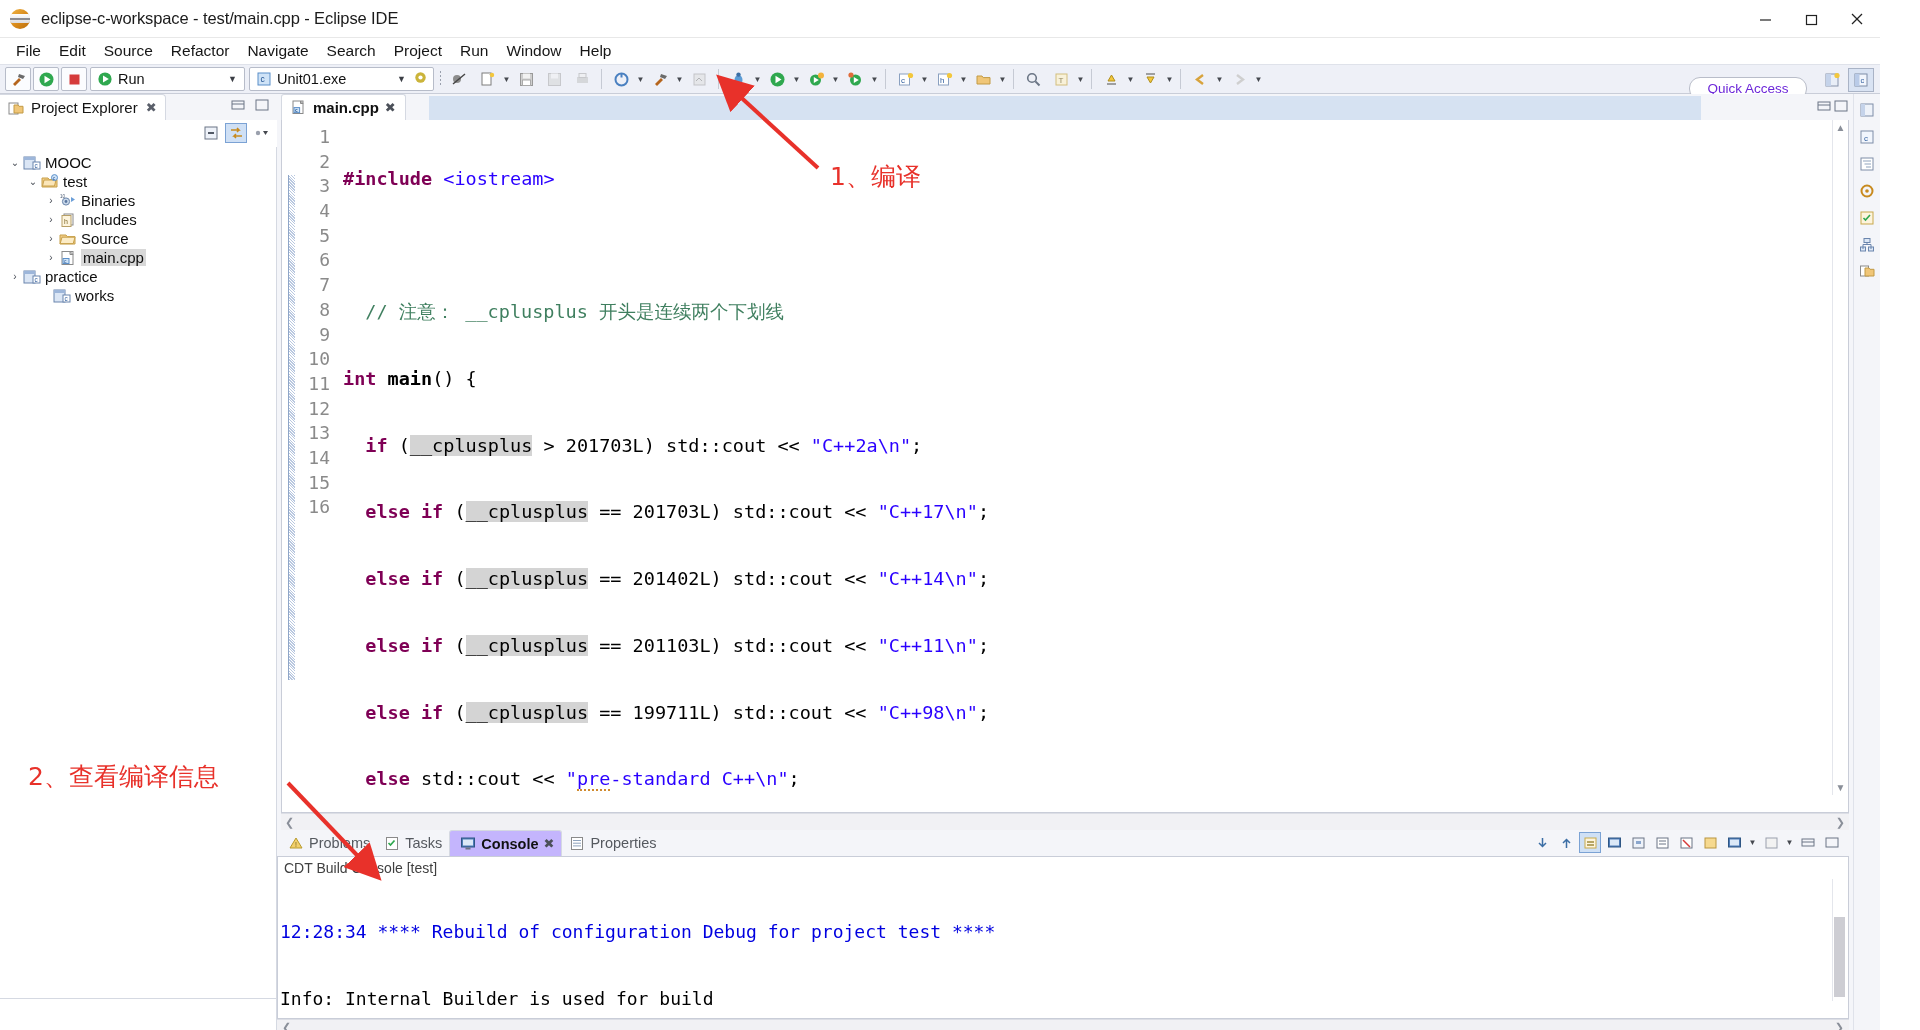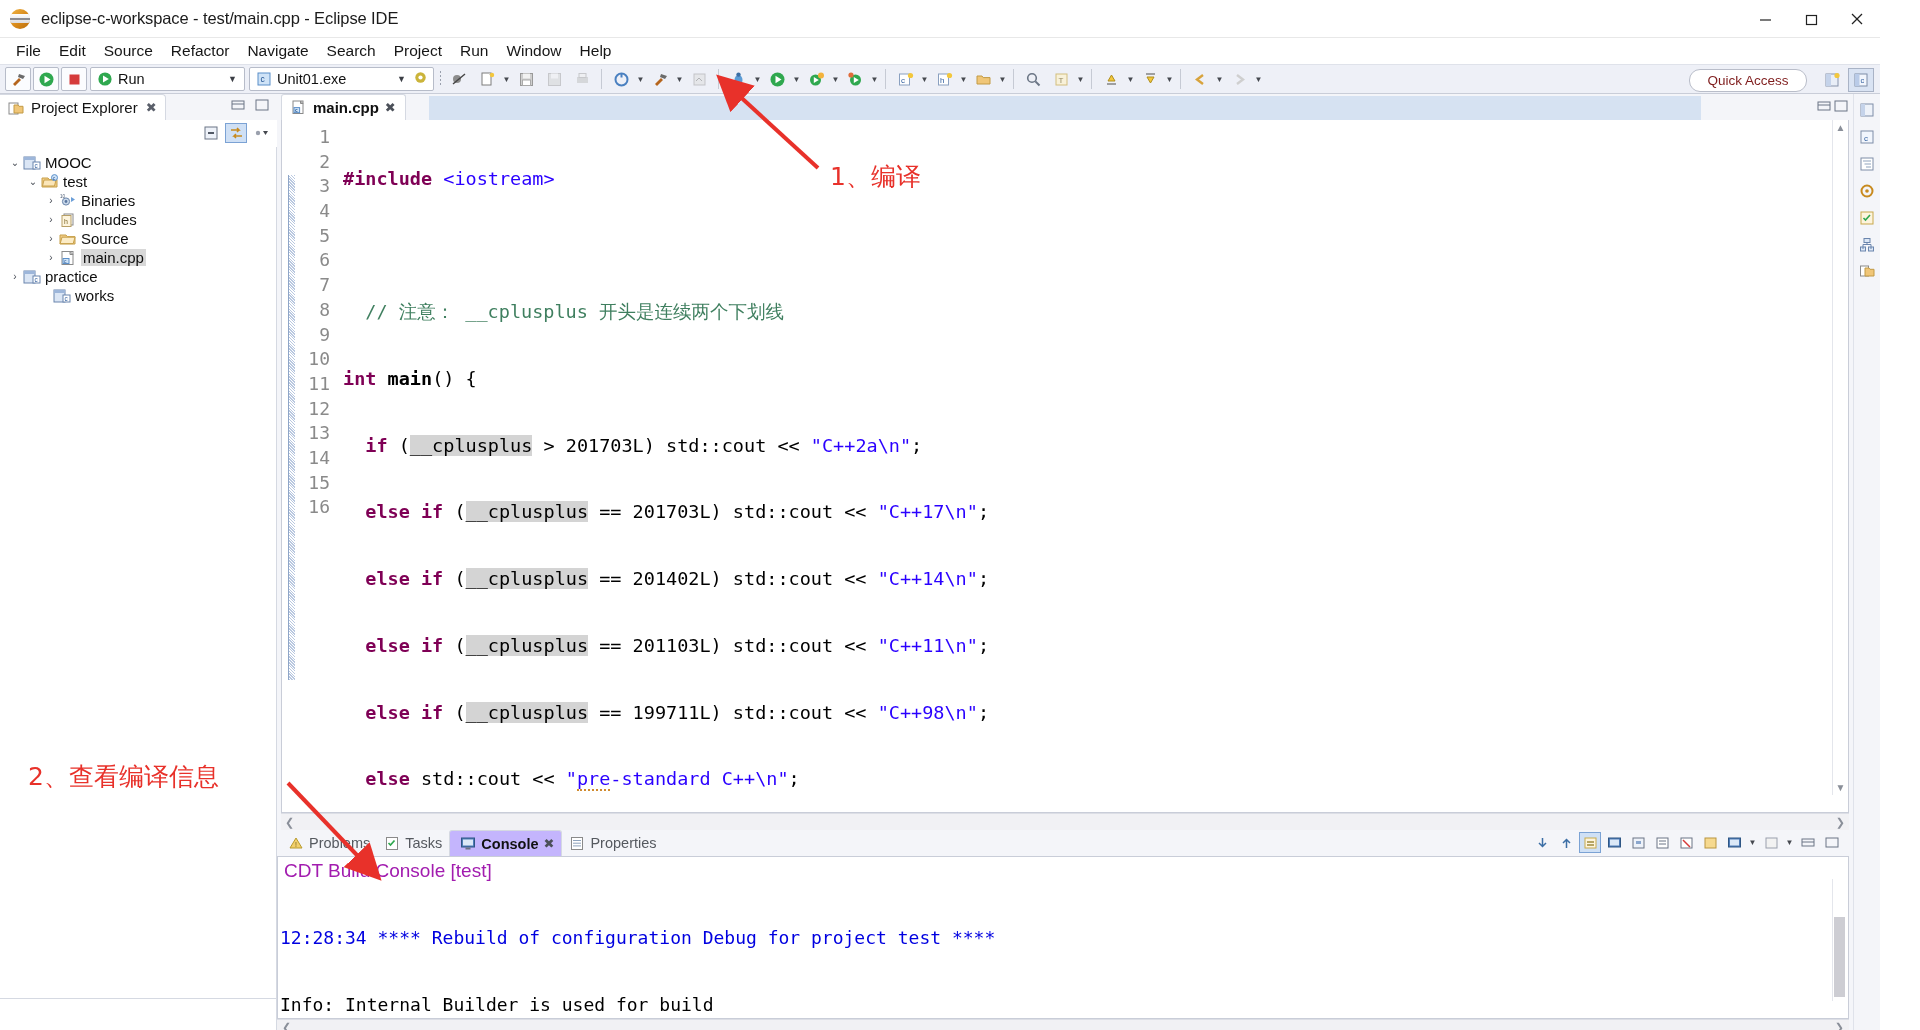--- a/index.html
+++ b/index.html
@@ -67,23 +67,23 @@
   }
   .tb-combo {
     height:24px; border:1px solid #b7bcc9; background:#ffffff;
     display:flex; align-items:center; border-radius:2px; margin:0 2px;
     font-size:14.5px; color:#111;
   }
   .tb-combo .label { padding-left:5px; white-space:nowrap; }
   .tb-combo .caret { margin-left:auto; padding:0 7px; font-size:9px; color:#3b3e45; }
 
   .quick-access {
-    position:absolute; right:73px; top:4px; height:23px; width:118px;
+    position:absolute; right:73px; top:12px; height:23px; width:118px;
     border:1px solid #b9bdc9; border-radius:11px; background:#ffffff;
-    font-size:13.5px; color:#7f1d1d; display:flex; align-items:center;
+    font-size:13.5px; color:#6d28d9; display:flex; align-items:center;
     justify-content:center;
   }
   .persp-right { position:absolute; right:6px; top:3px; display:flex; gap:3px; }
   .persp-btn {
     width:26px; height:24px; display:flex; align-items:center; justify-content:center;
     border:1px solid transparent;
   }
   .persp-btn.active { border:1px solid #a9b3c6; background:#d9e3f3; }
 
   
@@ -205,21 +205,21 @@
   }
   .cons-tab.active { color:#111; font-weight:bold; background:#c4b5fd;
     border:1px solid #d5d9e2; border-bottom:none; border-top-left-radius:3px; border-top-right-radius:3px;padding-left:10px; }
   .cons-tools { position:absolute; right:6px; top:2px; display:flex; align-items:center; gap:2px; }
   .cons-tool { width:22px;height:21px;display:flex;align-items:center;justify-content:center; border:1px solid transparent;}
   .cons-tool.sel { background:#cfe0f5; border:1px solid #7ba2d4; }
   .cons-body {
     position:absolute; top:26px; left:0; right:0; bottom:16px;
     background:#ffffff; border:1px solid #c9cdd8; overflow:hidden;
   }
-  .cons-title { font-size:19px; color:#a21caf; padding:3px 0 2px 6px; }
+  .cons-title { font-size:14px; color:#404040; padding:3px 0 2px 6px; }
   .cons-lines {
     font-family:"DejaVu Sans Mono", monospace; font-size:18px; color:#000;
     white-space:pre; padding-left:2px;
   }
   .cons-lines div { height:24.5px; line-height:24.5px; }
   .cons-blue { color:#0000e0; }
   .cons-vscroll {
     position:absolute; right:1px; top:22px; bottom:17px; width:15px; background:#ffffff;
     border-left:1px solid #e4e6ec;
   }

